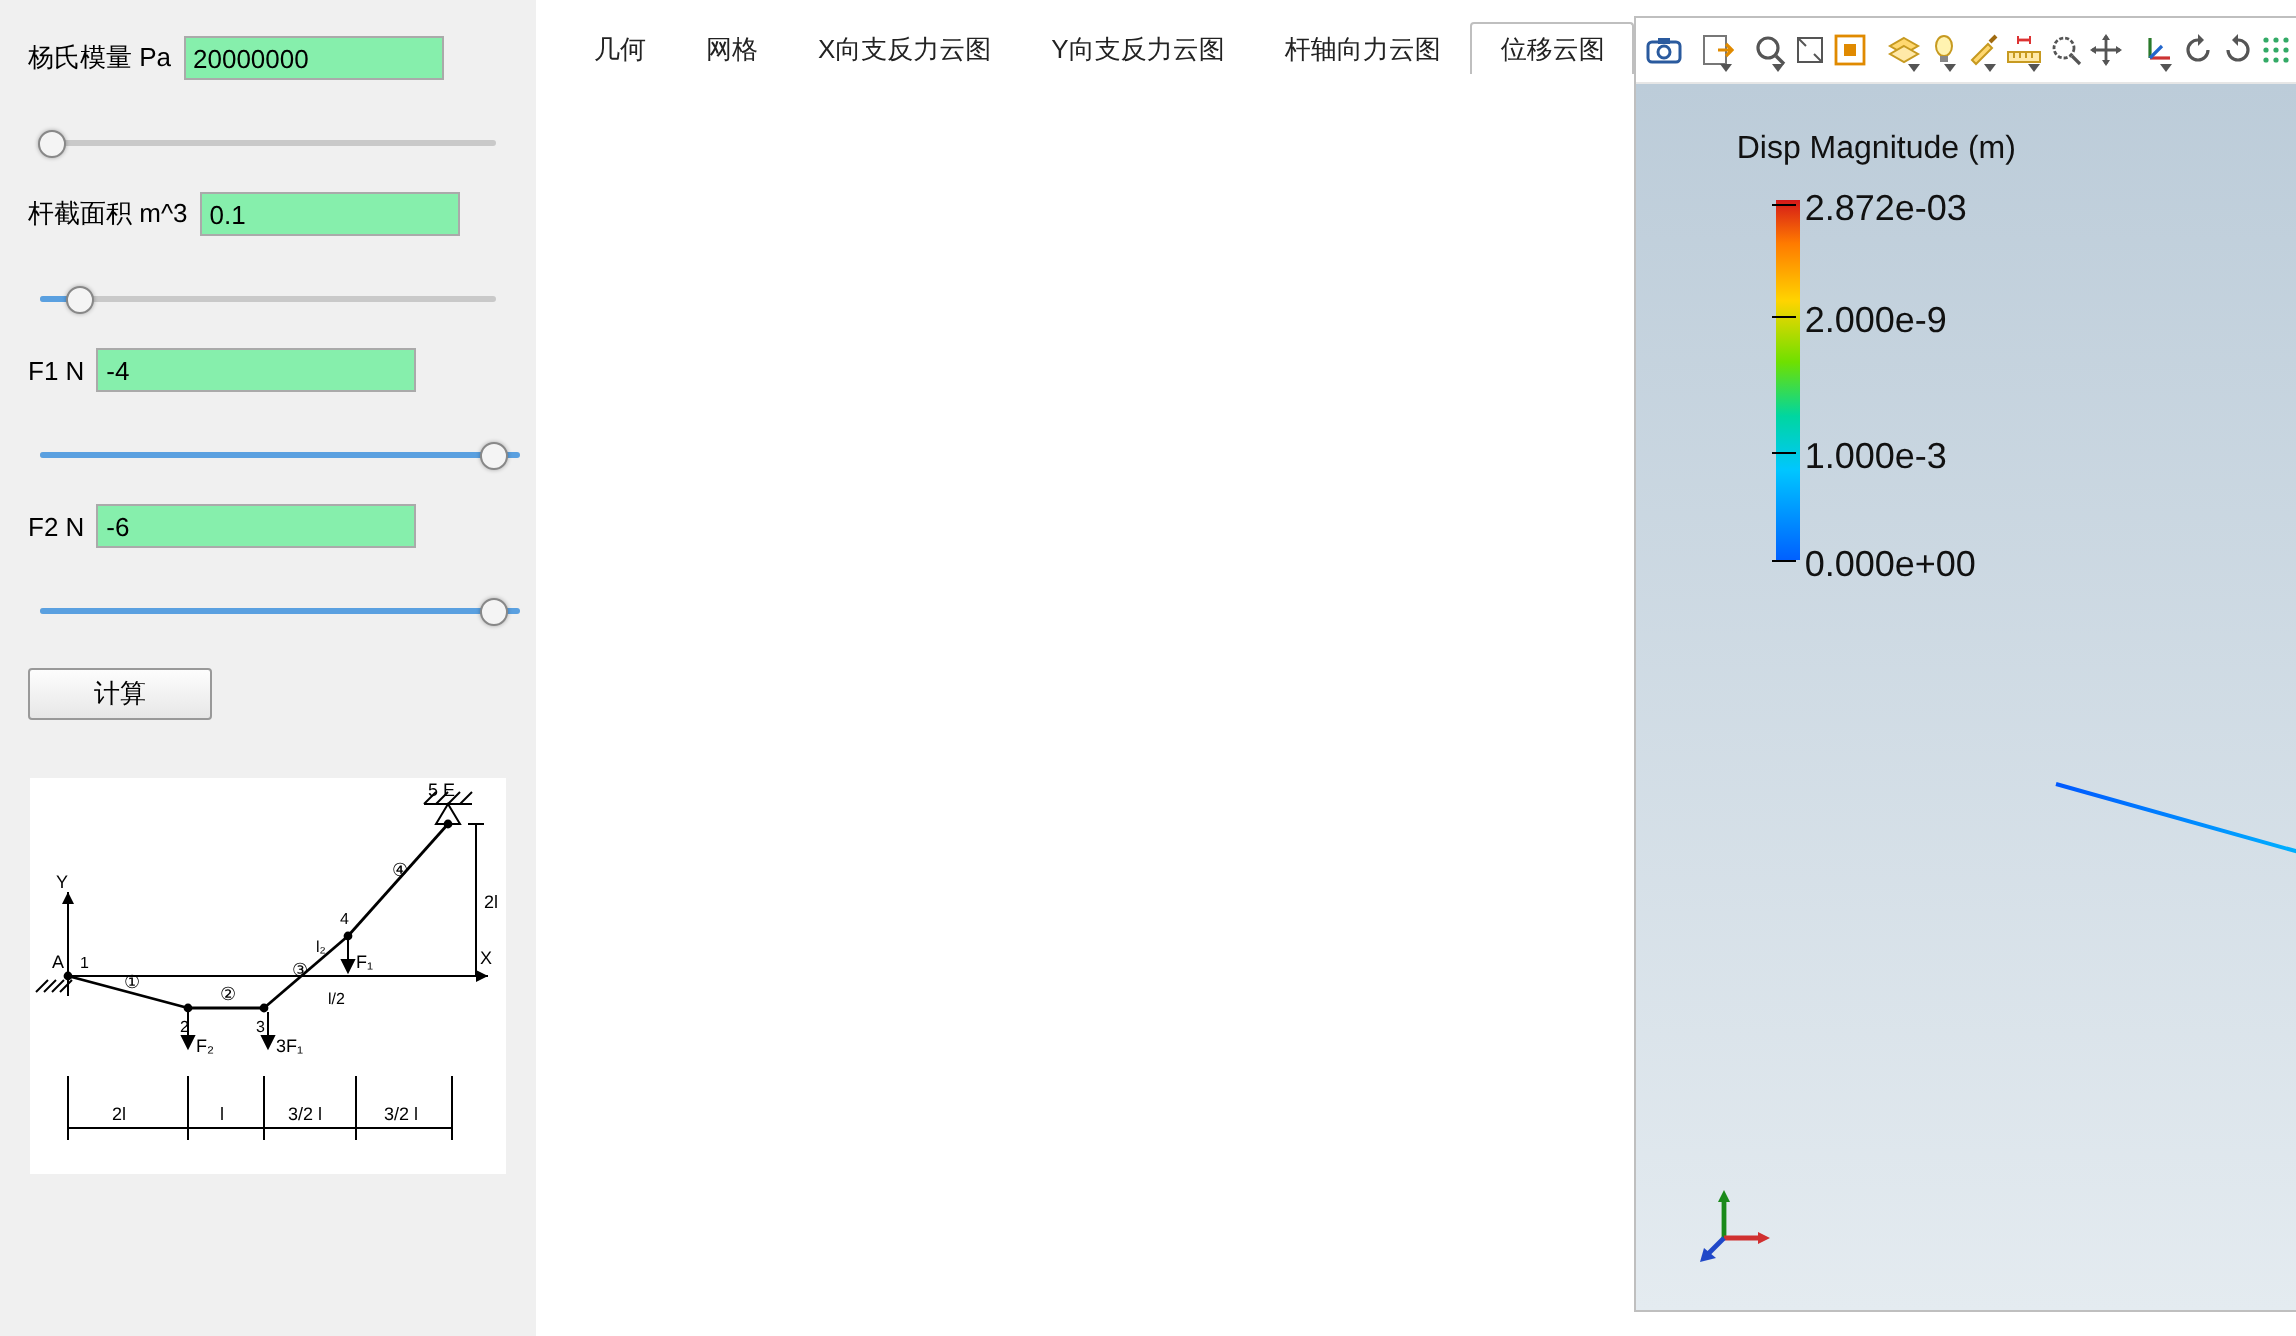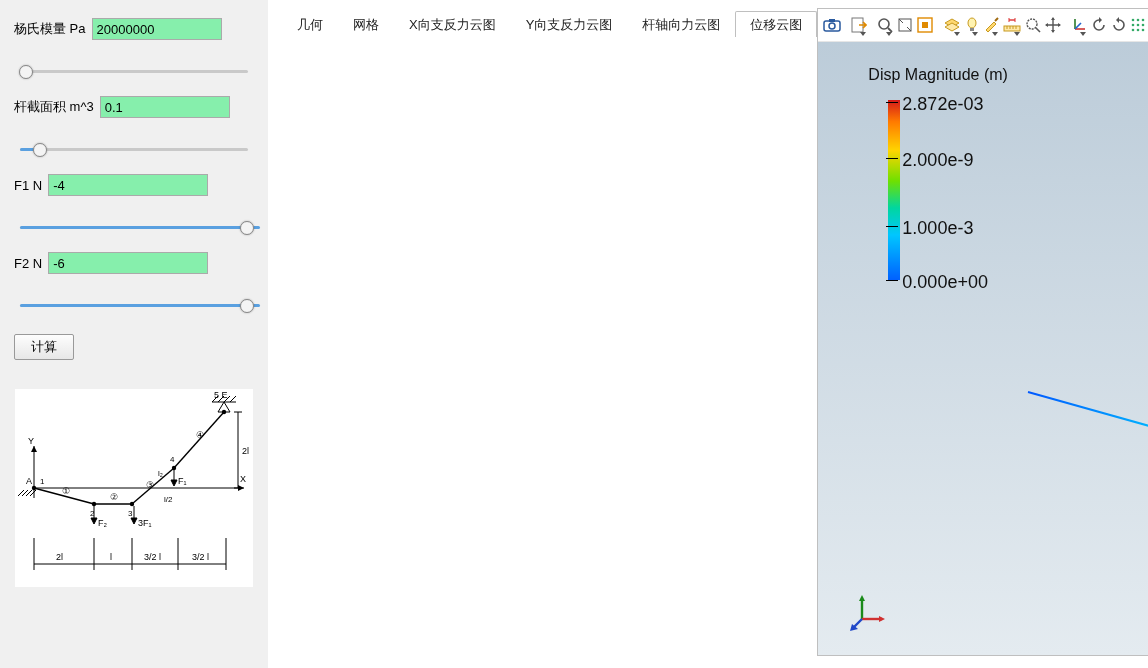--- a/index.html
+++ b/index.html
@@ -73,21 +73,21 @@
     position: absolute;
     top: 1px;
     width: 12px;
     height: 12px;
     background: #f4f4f4;
     border: 1px solid #888;
     border-radius: 50%;
     box-shadow: 0 0 2px rgba(0,0,0,.3);
   }
   .calc-btn {
-    width: 60px;
+    width: 92px;
     height: 26px;
     margin-top: 4px;
     background: linear-gradient(#fdfdfd, #e7e7e7);
     border: 1px solid #999;
     border-radius: 2px;
     font-size: 13px;
     cursor: pointer;
     text-align: center;
   }
   .diagram-box {

